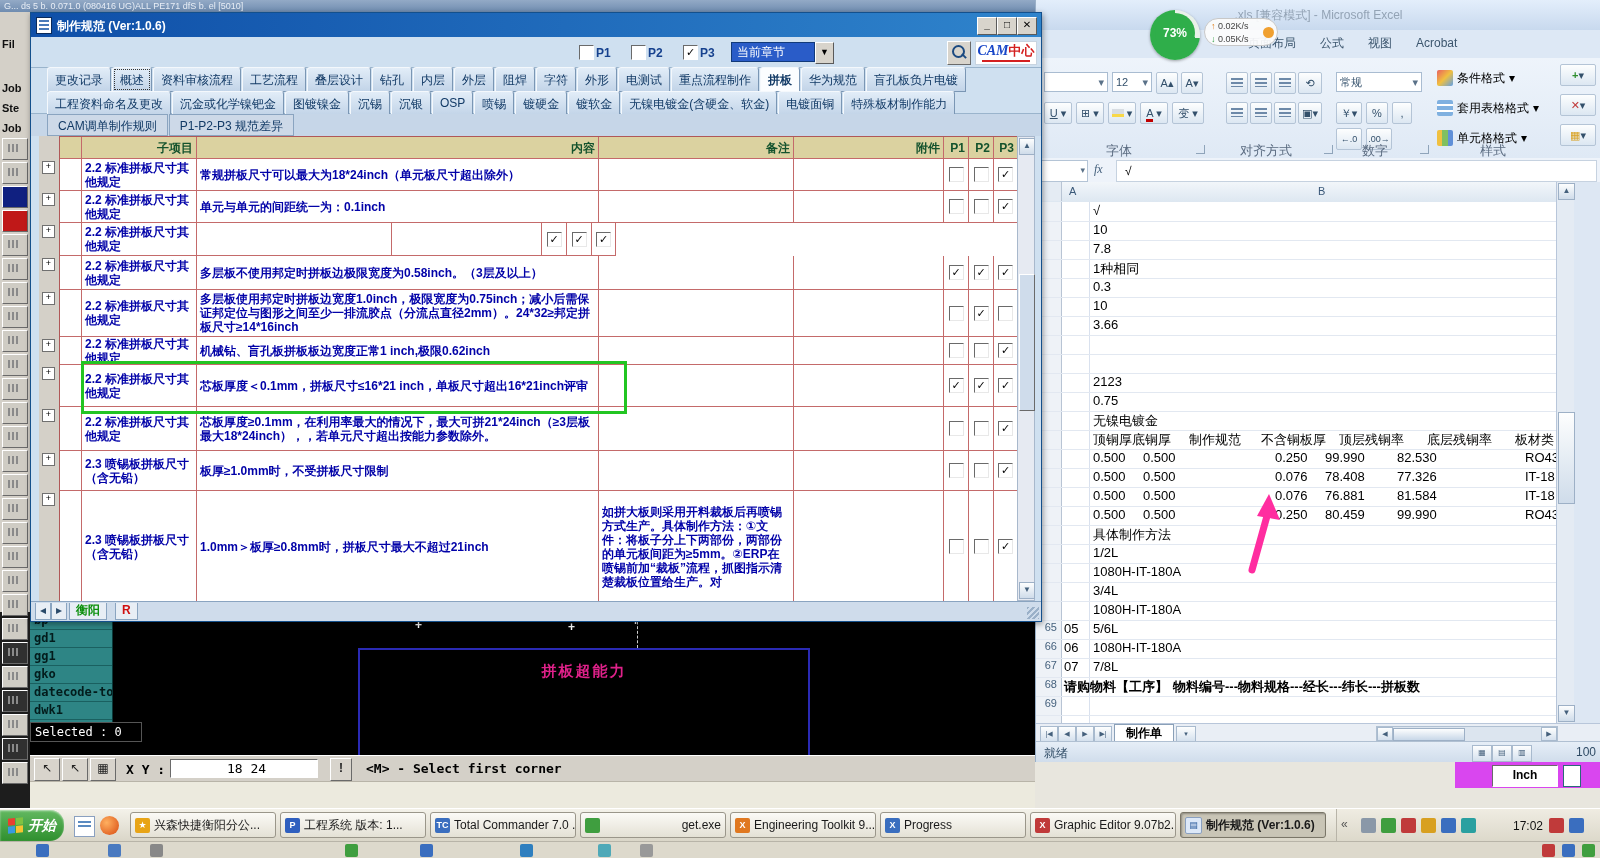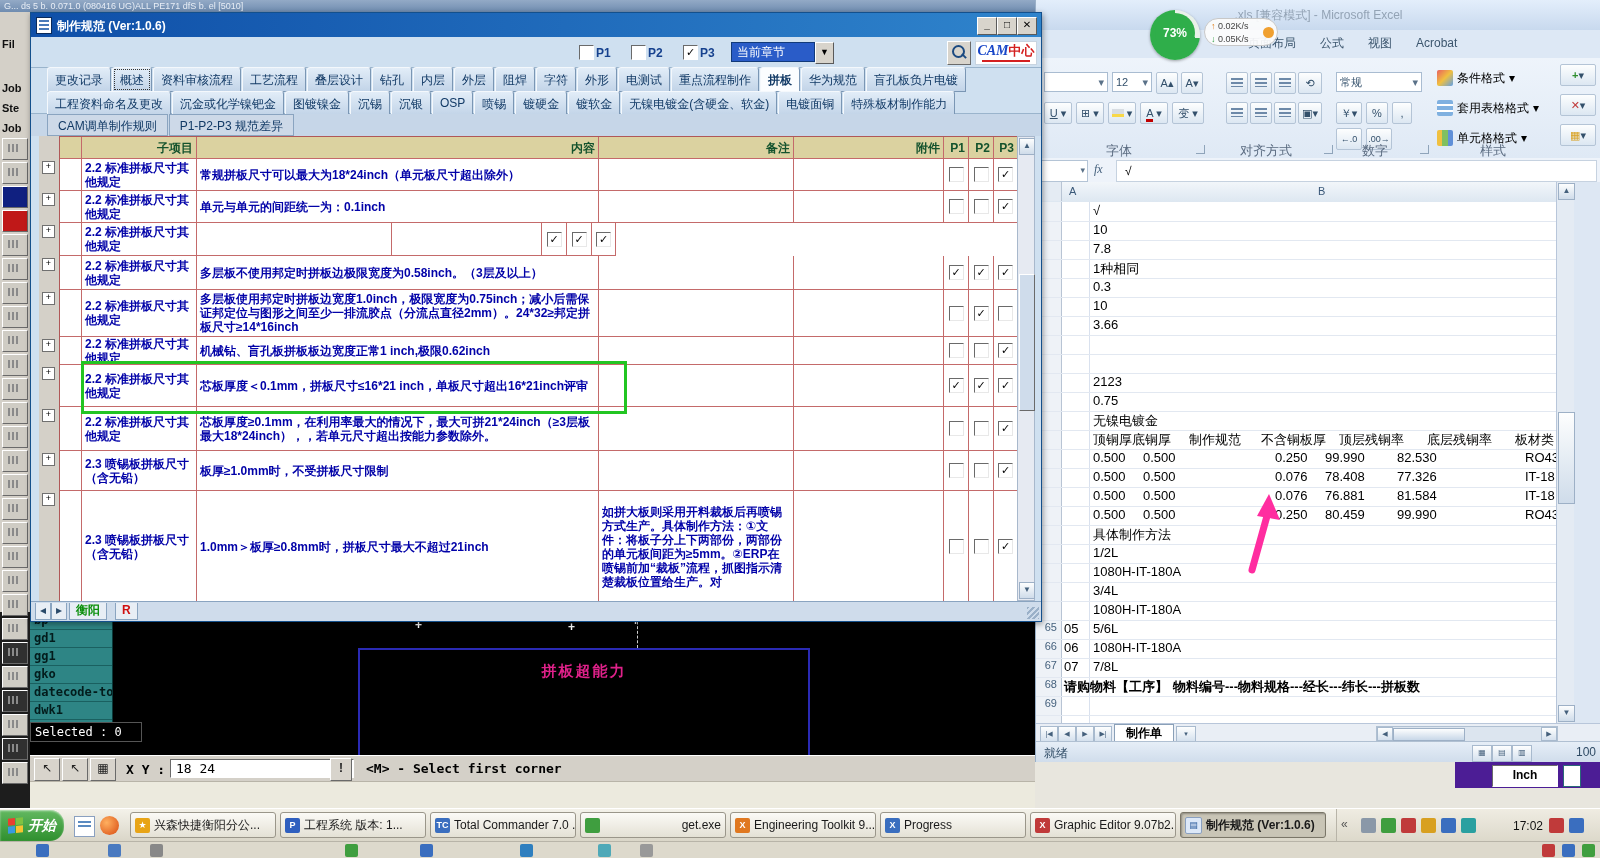--- a/index.html
+++ b/index.html
@@ -83,21 +83,21 @@
   #mon-circle{position:absolute;left:0;top:2px;width:50px;height:50px;border-radius:50%;
      background:conic-gradient(#e9f1e9 0 97deg,#2fae4a 97deg 360deg);box-shadow:0 1px 3px rgba(0,0,0,.35);}
   #mon-inner{position:absolute;left:5px;top:5px;width:40px;height:40px;border-radius:50%;background:#2fae4a;
      color:#fff;font-weight:bold;font-size:12px;text-align:center;line-height:40px;}
   #mon-badge{position:absolute;left:54px;top:10px;width:74px;height:28px;background:rgba(252,252,252,.92);
      border:1px solid #c8c8c8;border-radius:14px;font-size:9px;line-height:13px;padding:1px 6px;box-sizing:border-box;color:#444;}
   #mon-dot{position:absolute;right:3px;top:8px;width:11px;height:11px;border-radius:50%;background:#f0a030;}
 
   
   #inch-strip{left:1035px;top:762px;width:565px;height:46px;background:#e8e6de;}
-  #inch-teal{position:absolute;left:420px;top:0;width:145px;height:26px;background:#4c1d95;}
+  #inch-teal{position:absolute;left:420px;top:0;width:145px;height:26px;background:#d946ef;}
   #inch-box{position:absolute;left:37px;top:3px;width:64px;height:20px;background:#fff;border:1px solid;
             border-color:#6a6a6a #fff #fff #6a6a6a;text-align:center;line-height:18px;font-weight:bold;color:#000;}
 
   
   #cam-canvas{left:30px;top:612px;width:1005px;height:143px;background:#000;}
   .cross{position:absolute;color:#fff;font-size:12px;font-weight:bold;}
   #dashline{position:absolute;width:0;border-left:1px dashed #cfcfcf;}
   #blue-box{position:absolute;left:328px;top:36px;width:448px;height:105px;border:2px solid #2a2ab4;background:#000;}
   #overlay-text{position:absolute;left:0;right:0;top:12px;text-align:center;color:#e0218a;font-weight:bold;
                 font-size:15px;letter-spacing:2px;}
@@ -105,22 +105,22 @@
   
   #steps{left:30px;top:612px;width:82px;height:110px;background:#2e8585;border-right:1px solid #0a3a3a;}
   .step{height:17px;border-bottom:1px solid #1a6060;color:#031c1c;font-weight:bold;font-size:12px;
         line-height:17px;padding-left:4px;font-family:"DejaVu Sans Mono",monospace;white-space:nowrap;overflow:hidden;}
   #selected-bar{left:30px;top:722px;width:112px;height:20px;background:#000;border:1px solid #555;
                 color:#fff;font-size:12px;line-height:18px;padding-left:4px;box-sizing:border-box;}
 
   
   #cmdbar{left:30px;top:755px;width:1005px;height:26px;background:#d4d0c8;border-top:1px solid #fff;}
   .cmd-btn{position:absolute;top:2px;width:24px;height:21px;text-align:center;line-height:19px;font-size:12px;color:#222;}
-  #xy-input{position:absolute;left:140px;top:3px;width:184px;height:19px;line-height:17px;padding-left:5px;
-            font-size:13px;box-sizing:border-box;}
+  #xy-input{position:absolute;left:140px;top:3px;width:148px;height:19px;line-height:17px;padding-left:5px;
+            font-size:13px;box-sizing:border-box;text-align:center;}
   #cmd-prompt{position:absolute;left:336px;top:5px;font-weight:bold;font-size:13px;color:#000;}
   #strip2{left:30px;top:781px;width:1005px;height:27px;background:#eceade;border-top:1px solid #b8b4a8;}
 
   
   #dialog{left:30px;top:12px;width:1010px;height:608px;background:#cfe0f0;border:1px solid #14508c;
           box-shadow:1px 2px 6px rgba(0,0,0,.4);z-index:20;}
   #dlg-title{position:absolute;left:0;top:0;width:100%;height:24px;
              background:linear-gradient(90deg,#0f4fa8,#2f84cc);color:#fff;font-weight:bold;font-size:12px;}
   #dlg-icon{position:absolute;left:5px;top:4px;width:14px;height:15px;background:#fff;border:1px solid #0a2a5a;}
   #dlg-icon i{display:block;height:2px;margin:2px 2px 0 2px;background:#4a7ab8;}

